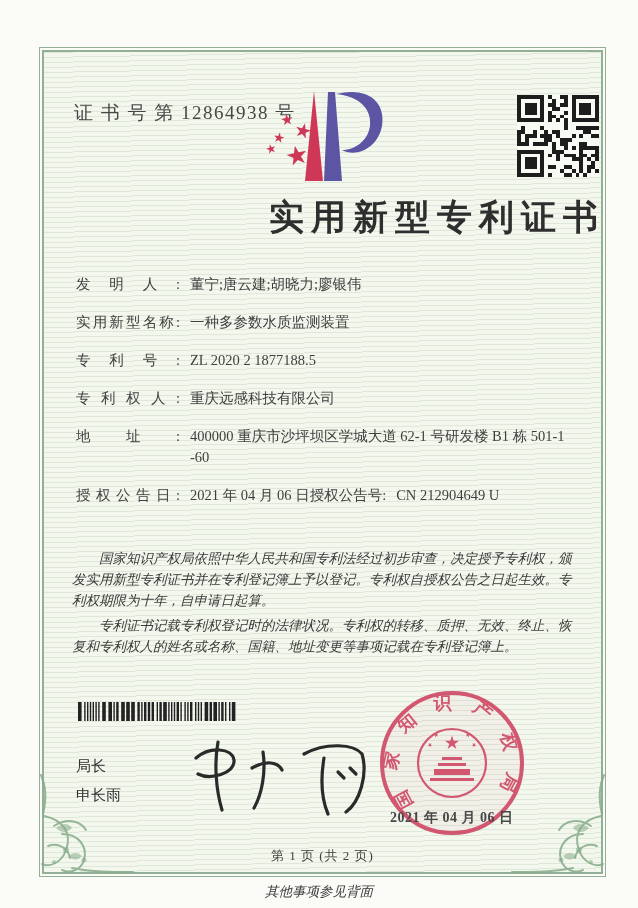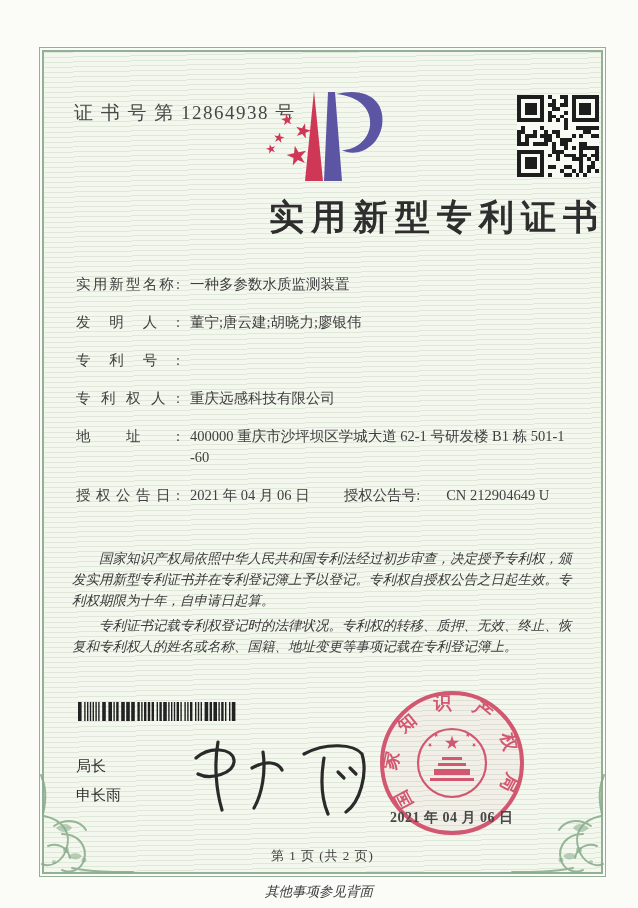--- a/index.html
+++ b/index.html
@@ -10,21 +10,21 @@
        background-image:repeating-linear-gradient(179deg, rgba(130,175,130,0.20) 0 1px, transparent 1px 5px);}
   .abs{position:absolute;}
   .cert-no{left:34px;top:52px;font-size:19px;letter-spacing:1.5px;color:#474747;}
   .logo{left:216px;top:38px;width:132px;height:102px;}
   .qr{left:477px;top:46px;width:82px;height:84px;}
   .title{left:0;right:0;top:146px;text-align:right;font-size:35px;font-weight:600;letter-spacing:7px;color:#2e2e2e;}
   .fields{left:36px;top:226px;width:492px;font-size:14.5px;color:#3f3f3f;}
   .frow{display:flex;align-items:flex-start;margin-bottom:17px;line-height:21px;}
   .flabel{flex:0 0 104px;text-align:justify;text-align-last:justify;}
   .fvalue{margin-left:10px;white-space:pre-line;}
-  .pair2{display:flex;margin-left:34px;gap:16px;}
+  .pair2{display:flex;}
   .paras{left:28px;top:496px;width:514px;font-size:13.5px;line-height:21px;font-style:italic;color:#3a3a3a;}
   .paras p{margin:4px;text-indent:2em;}
   .barcode{left:38px;top:654px;width:160px;height:19px;}
   .director{left:36px;top:703px;font-family:"Liberation Sans","DejaVu Sans",sans-serif;
             font-size:15px;font-weight:400;line-height:29px;color:#2e2e2e;}
   .signature{left:118px;top:676px;width:215px;height:100px;}
   .seal{left:332px;top:635px;width:160px;height:160px;opacity:0.92;}
   .seal-date{left:350px;top:761px;width:150px;font-size:14px;font-weight:600;letter-spacing:0.5px;color:#474747;}
   .page-num{left:0;right:0;top:799px;text-align:center;font-size:13px;letter-spacing:1px;color:#3f3f3f;}
   .back-note{position:absolute;left:0;right:0;top:883px;text-align:center;font-size:13.5px;font-style:italic;color:#3a3a3a;}
@@ -310,29 +310,30 @@
         <rect x="13" y="20" width="1" height="1"></rect>
         <rect x="15" y="20" width="1" height="1"></rect>
         <rect x="17" y="20" width="1" height="1"></rect>
       </g>
   </svg>
 
   <div class="abs title">实用新型专利证书</div>
 
   <div class="abs fields">
     <div class="frow">
+      <span class="flabel">发明人:</span>
+      <span class="fvalue">董宁;唐云建;胡晓力;廖银伟</span>
+    </div>
+    <div class="frow">
       <span class="flabel">实用新型名称:</span>
       <span class="fvalue">一种多参数水质监测装置</span>
     </div>
     <div class="frow">
-      <span class="flabel">发明人:</span>
-      <span class="fvalue">董宁;唐云建;胡晓力;廖银伟</span>
-    </div>
-    <div class="frow">
       <span class="flabel">专利号:</span>
+      <span class="fvalue">ZL 2020 2 1877188.5</span>
     </div>
     <div class="frow">
       <span class="flabel">专利权人:</span>
       <span class="fvalue">重庆远感科技有限公司</span>
     </div>
     <div class="frow">
       <span class="flabel">地址:</span>
       <span class="fvalue">400000  重庆市沙坪坝区学城大道 62-1 号研发楼 B1 栋 501-1
 -60</span>
     </div>

